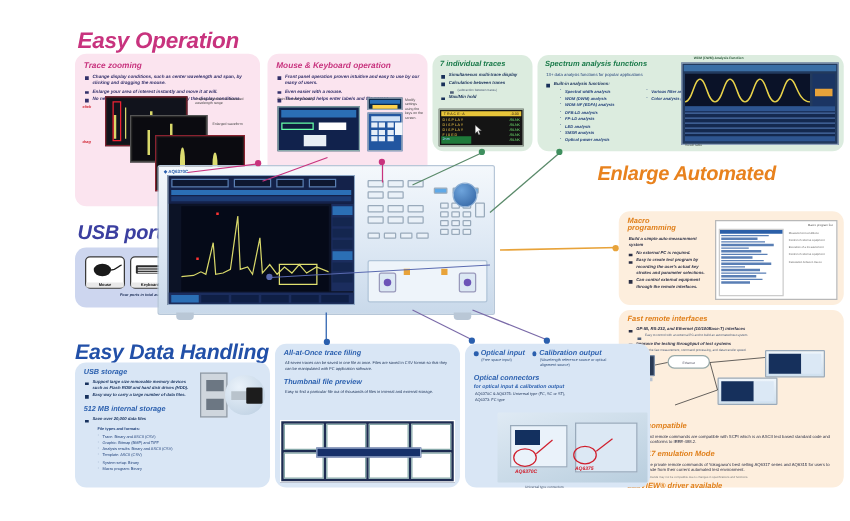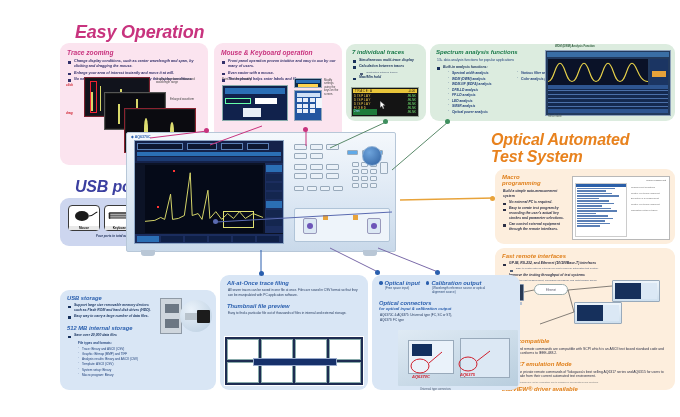--- a/index.html
+++ b/index.html
@@ -6,21 +6,21 @@
   html,body { width:680px; height:417px; overflow:hidden; }
   body {
     font-family: "Liberation Sans", sans-serif;
     background:#ffffff;
     position:relative;
   }
   .page { position:relative; width:680px; height:417px; background:#fff; }
 
   
   .abs { position:absolute; }
-  .hd { font-style:italic; font-weight:bold; letter-spacing:-0.2px;margin-left:13px; }
+  .hd { font-style:italic; font-weight:bold; letter-spacing:-0.2px; }
   .bullets li { list-style:none; position:relative; padding-left:6px; margin-bottom:1.2px; }
   .bullets li:before {
     content:""; position:absolute; left:0px; top:2.2px;
     width:2.6px; height:2.6px; background:currentColor;
   }
   .dots li { list-style:none; position:relative; padding-left:4px; margin-bottom:0.6px; }
   .dots li:before { content:"\00b7"; position:absolute; left:0; top:-1px; }
 
   
   .sec-easyop-title {
@@ -326,22 +326,21 @@
       <div style="position:absolute;left:0;top:9px;right:0;height:0.6px;background:#4a6fa8;"></div>
       <div style="position:absolute;left:0;top:13px;right:0;height:0.6px;background:#4a6fa8;"></div>
       <div style="position:absolute;left:0;top:17px;right:0;height:0.6px;background:#4a6fa8;"></div>
       <div style="position:absolute;left:0;top:21px;right:0;height:0.6px;background:#4a6fa8;"></div>
       <div style="position:absolute;left:0;bottom:0;right:0;height:4px;background:#2e5590;"></div>
     </div>
   </div>
   <div class="res-cap">Result table</div>
 
   <div class="abs hd sec-auto-title">
-    <div>Optical Automated</div>
-    <div>Test System</div>
+    <div>Enlarge Automated</div>
   </div>
 
   <div class="abs card-orange card-macro">
     <h3>
       <span>Macro</span><br>
       <span>programming</span>
     </h3>
     <p class="body" style="font-weight:bold;font-style:italic;width:64px;">Build a simple auto-measurement system</p>
     <ul class="bullets" style="width:68px;">
       <li>No external PC is required.</li>
@@ -451,20 +450,21 @@
       <svg viewBox="0 0 40 26" width="32" height="20">
         <rect x="9" y="4" width="22" height="15" rx="1.5" fill="#2b2b2b"></rect>
         <circle cx="20" cy="11" r="4.5" fill="#d8d8d8"></circle>
         <circle cx="20" cy="11" r="1.2" fill="#444"></circle>
       </svg>
       <span class="cap">HDD</span>
     </div>
   </div>
   <div class="usb-note">Four ports in total available on front and rear panels.</div>
 
+  <div class="abs hd sec-data-title">Easy Data Handling</div>
 
   <div class="abs card-blue card-storage">
     <h3>USB storage</h3>
     <ul class="bullets" style="width:88px;">
       <li>Support large size removable memory devices  such as Flash ROM and hard disk drives (HDD).</li>
       <li>Easy way to carry a large number of data files.</li>
     </ul>
     <h3 style="margin-top:6px;">512 MB internal storage</h3>
     <ul class="bullets">
       <li>Save over 20,000 data files</li>

